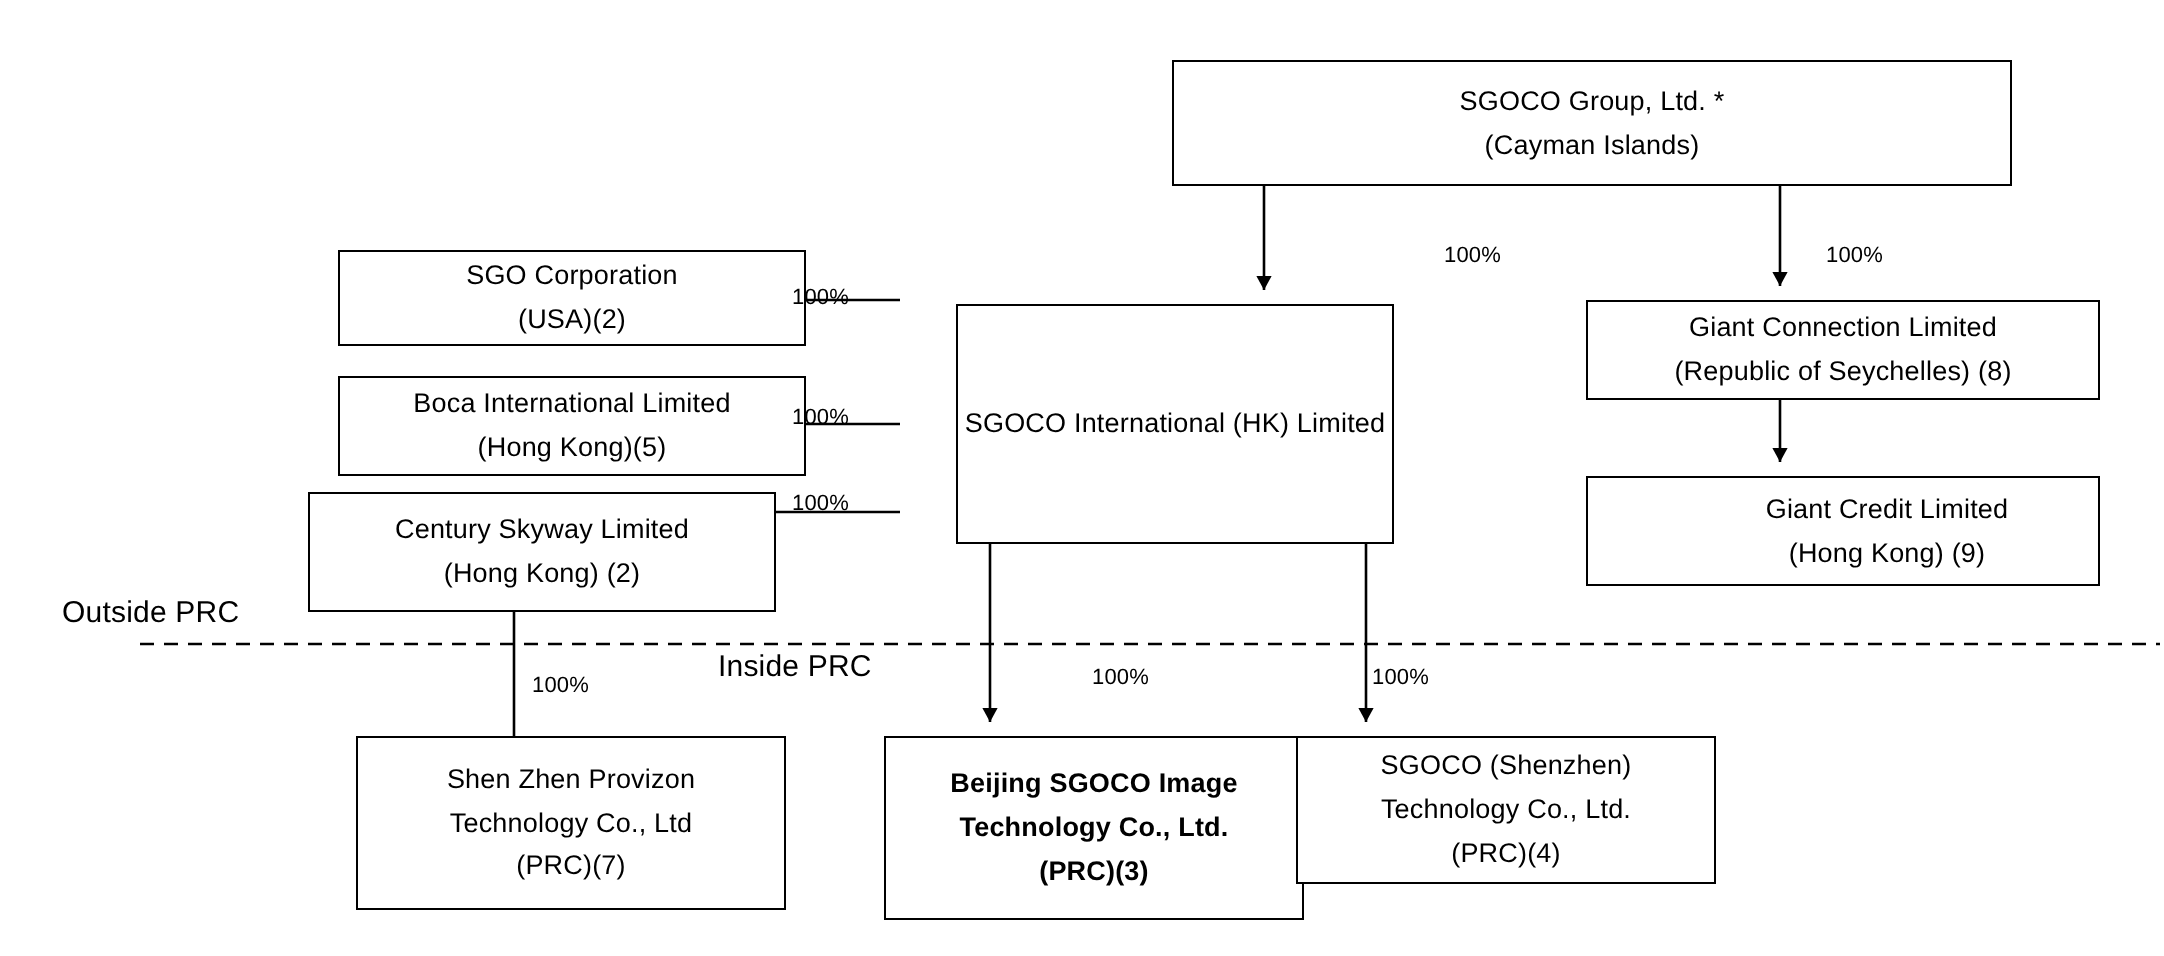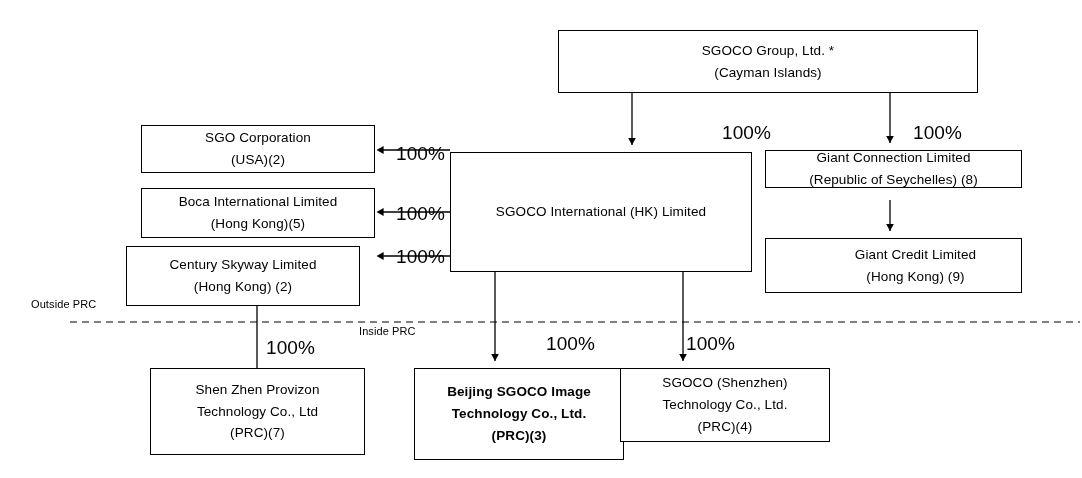--- a/index.html
+++ b/index.html
@@ -31,36 +31,37 @@
     background: #ffffff;
     display: flex;
     flex-direction: column;
     align-items: center;
     justify-content: center;
     text-align: center;
     color: #000000;
     font-size: 13.5px;
     line-height: 1.62;
     letter-spacing: 0.1px;
+    margin-left: 28px;
   }
   .node-line {
     display: block;
     white-space: nowrap;
   }
   .edge-label {
     position: absolute;
     color: #000000;
-    font-size: 19px;
+    font-size: 11px;
     white-space: nowrap;
     letter-spacing: 0.1px;
   }
   .region-label {
     position: absolute;
     color: #000000;
-    font-size: 11px;
+    font-size: 15px;
     white-space: nowrap;
     letter-spacing: 0.1px;
   }
 </style>
 </head>
 <body>
 
 <div id="chart-root">
 
   <svg id="chart-svg" viewBox="0 0 1082 478" xmlns="http://www.w3.org/2000/svg">
@@ -130,25 +131,25 @@
   <div class="node-box" style="left:141px; top:188px; width:234px; height:50px;">
     <span class="node-line">Boca International Limited</span>
     <span class="node-line">(Hong Kong)(5)</span>
   </div>
 
   <div class="node-box" style="left:126px; top:246px; width:234px; height:60px;">
     <span class="node-line">Century Skyway  Limited</span>
     <span class="node-line">(Hong Kong) (2)</span>
   </div>
 
-  <div class="node-box" style="left:450px; top:152px; width:302px; height:120px;">
+  <div class="node-box" style="left:450px; top:152px; width:219px; height:120px;">
     <span class="node-line">SGOCO International (HK) Limited</span>
   </div>
 
-  <div class="node-box" style="left:765px; top:150px; width:257px; height:38px;">
+  <div class="node-box" style="left:765px; top:150px; width:257px; height:50px;">
     <span class="node-line">Giant Connection  Limited</span>
     <span class="node-line">(Republic  of Seychelles)  (8)</span>
   </div>
 
   <div class="node-box" style="left:765px; top:238px; width:257px; height:55px;padding-left:44px;">
     <span class="node-line">Giant Credit Limited</span>
     <span class="node-line">(Hong Kong) (9)</span>
   </div>
 
   <div class="node-box" style="left:150px; top:368px; width:215px; height:87px;">

